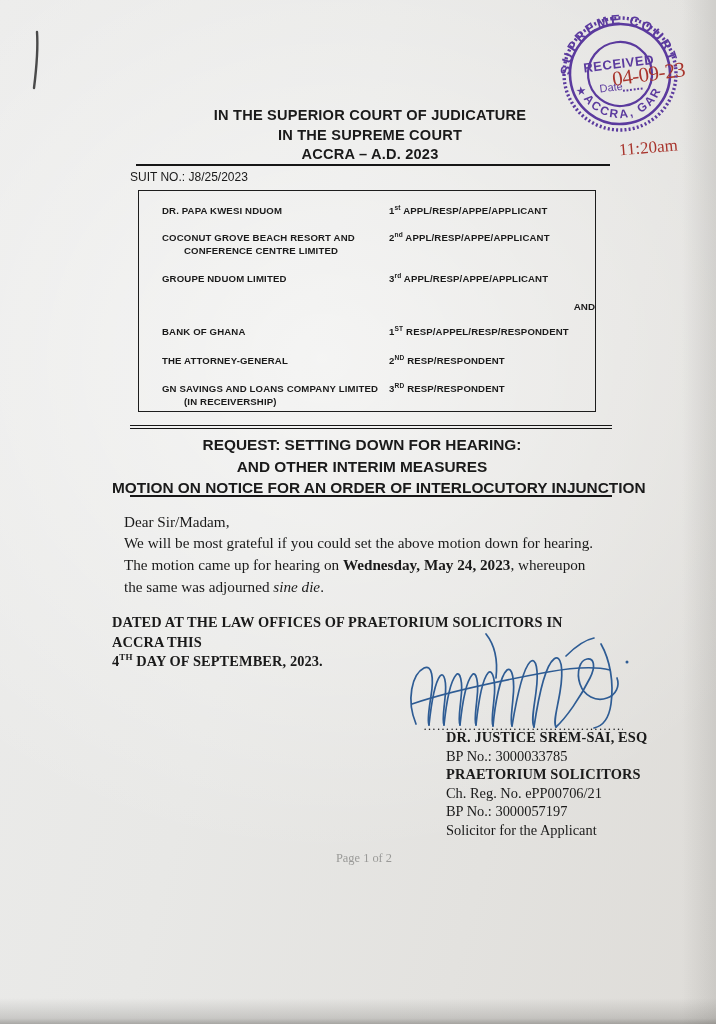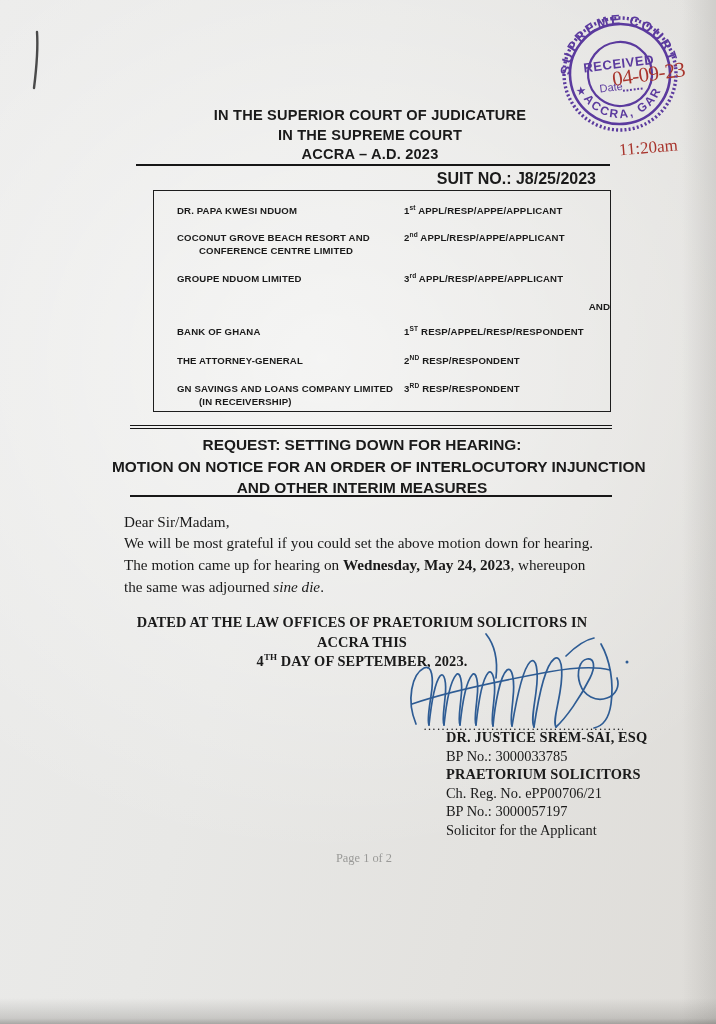--- a/index.html
+++ b/index.html
@@ -67,30 +67,29 @@
     top: 164px;
     width: 474px;
     height: 0;
     border-top: 2.2px solid #161616;
   }
   .suit-no {
     position: absolute;
     left: 130px;
     top: 170px;
     width: 466px;
-    text-align: right;
     font-family: "Liberation Sans", sans-serif;
-    font-weight: bold;
-    font-size: 16px;
+    font-weight: normal;
+    font-size: 12px;
   }
 
   
   .parties-box {
     position: absolute;
-    left: 153px;
+    left: 138px;
     top: 190px;
     width: 458px;
     height: 222px;
     border: 1.6px solid #1d1d1d;
     box-sizing: border-box;
   }
   .party-row {
     position: absolute;
     left: 0;
     width: 100%;
@@ -182,21 +181,21 @@
     text-align: left;
   }
   .body-para b { font-weight: bold; }
   .body-para i { font-style: italic; }
 
   .dated-line {
     position: absolute;
     left: 112px;
     top: 613px;
     width: 500px;
-    text-align: center;
+    text-align: left;
     font-family: "Liberation Serif", serif;
     font-weight: bold;
     font-size: 14.4px;
     line-height: 19.5px;
     letter-spacing: 0.1px;
   }
   .dated-line sup { font-size: 9px; vertical-align: super; line-height: 0; }
 
   
   #signature-ink {
@@ -336,22 +335,22 @@
         <span class="party-name"><span>GN SAVINGS AND LOANS COMPANY LIMITED</span><span class="indent">(IN RECEIVERSHIP)</span></span>
         <span class="party-role"><span>3</span><sup>RD</sup><span> RESP/RESPONDENT</span></span>
       </div>
 
     </div>
 
     <div class="rule-dbl" style="top:425px;"></div>
 
     <div class="request-heading">
       <div>REQUEST: SETTING DOWN FOR HEARING:</div>
+      <div>AND OTHER INTERIM MEASURES</div>
       <div>MOTION ON NOTICE FOR AN ORDER OF INTERLOCUTORY INJUNCTION</div>
-      <div>AND OTHER INTERIM MEASURES</div>
     </div>
 
     <div class="rule-single" style="top:495px;"></div>
 
     <div class="salutation">Dear Sir/Madam,</div>
 
     <div class="body-para">
       <span>We will be most grateful if you could set the above motion down for hearing. The motion came up for hearing on </span><b>Wednesday, May 24, 2023</b><span>, whereupon the same was adjourned </span><i>sine die</i><span>.</span>
     </div>
 

